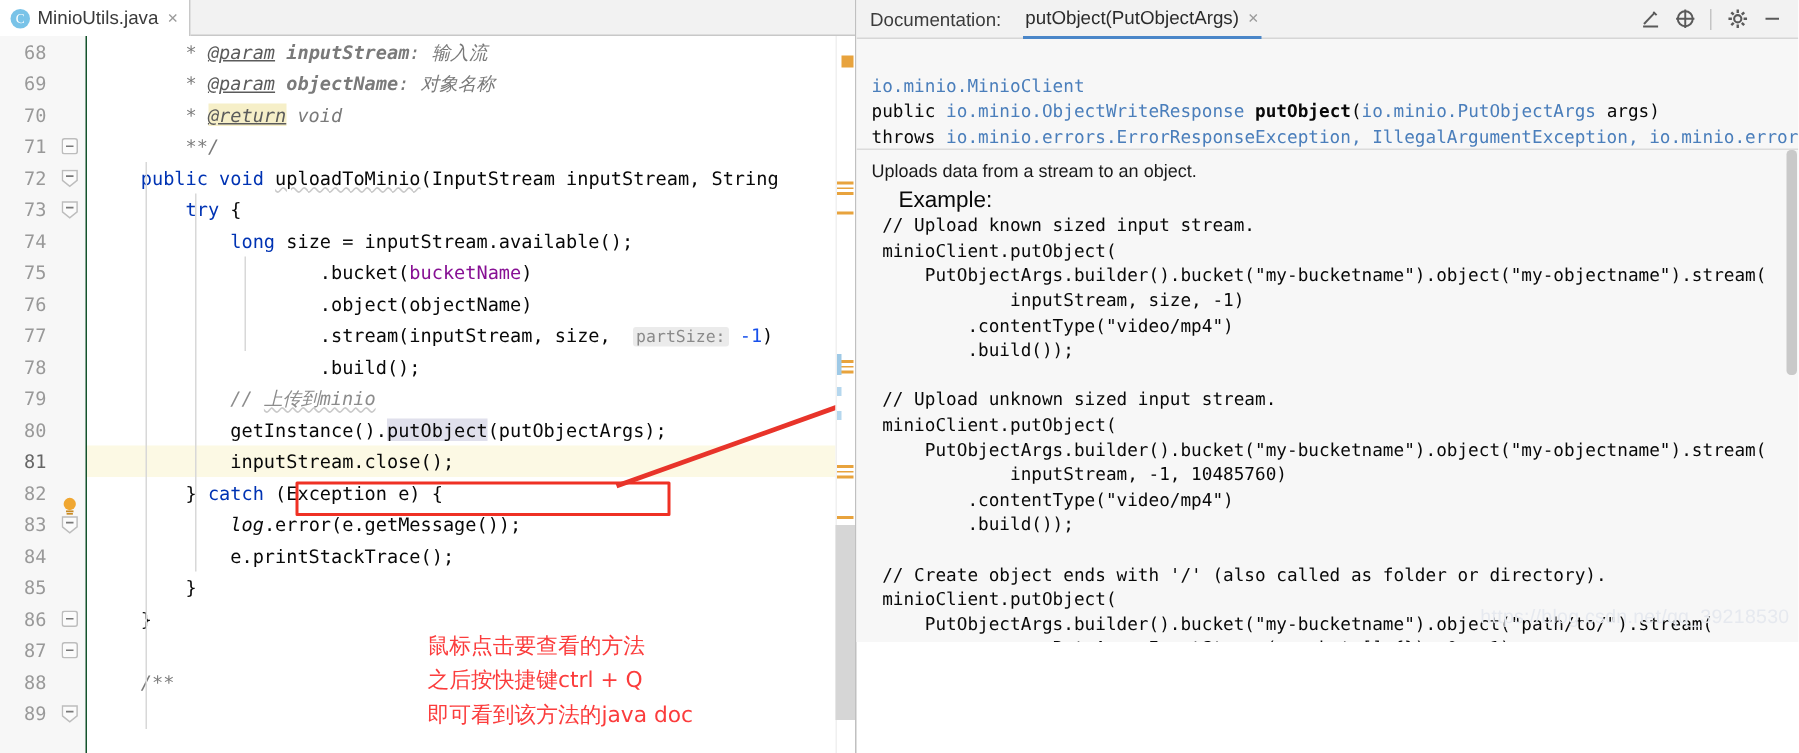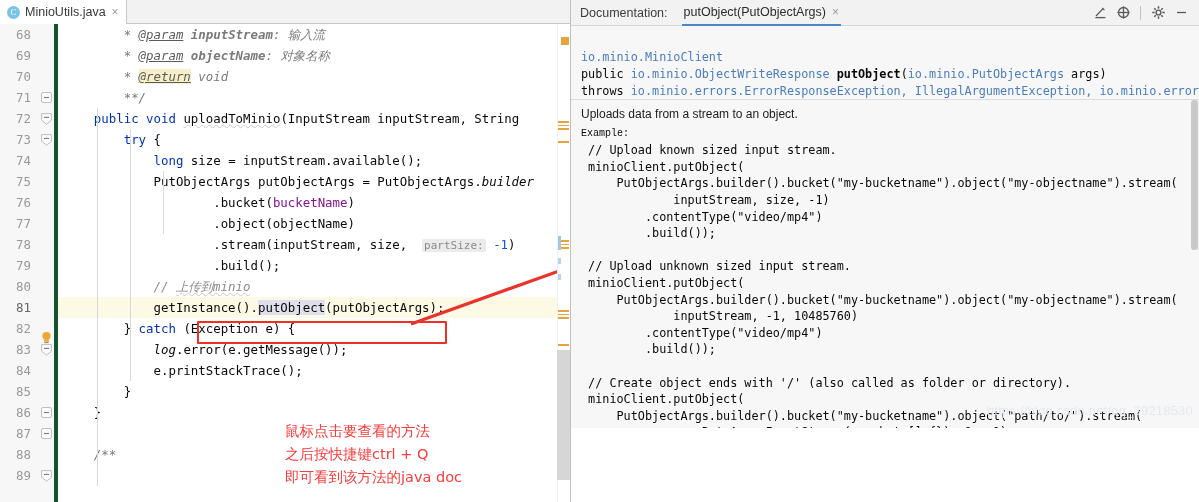--- a/index.html
+++ b/index.html
@@ -72,21 +72,21 @@
     font-family: "DejaVu Sans Mono", monospace;
     font-size: 12.4px;
   }
   .line-row { height: 21px; line-height: 21px; white-space: pre; }
 
   #gutter {
     position: relative;
     width: 58px;
     flex: 0 0 58px;
     background: #f7f7f7;
-    border-right: 4px solid #14532d;
+    border-right: 1px solid #14532d;
   }
   #line-numbers {
     position: absolute; top: 0; left: 0; width: 34px;
     text-align: right;
     color: #999999;
     font-family: "DejaVu Sans Mono", monospace;
     font-size: 12.4px;
   }
   #line-numbers .line-row { padding-right: 3px; }
   #line-numbers .line-row.current { color: #666666; }
@@ -260,24 +260,25 @@
     padding: 7px 10px 0 10px;
     overflow: hidden;
   }
   #doc-desc {
     font-family: "Liberation Sans", sans-serif;
     font-size: 12px;
     color: #1b1b1b;
     margin-bottom: 5px;
   }
   #doc-example-label {
-    font-family: Liberation Mono, monospace;
-    font-size: 10px;
+    font-family: Liberation Sans, sans-serif;
+    font-size: 15px;
     color: #080808;
     line-height: 16.6px;
+    margin-left: 18px;
   }
   #doc-code {
     font-family: "DejaVu Sans Mono", monospace;
     font-size: 11.8px;
     line-height: 16.6px;
     color: #080808;
     white-space: pre;
   }
   #doc-scrollbar {
     position: absolute; top: 0; right: 0; width: 9px; height: 100%;
@@ -401,27 +402,27 @@
 
         <div class="hl-line" style="top:273px; height:21px;"></div>
         <div id="code-lines">
             <div class="line-row">        <span class="doc">* </span><span class="doctag">@param</span><span class="doc"> <b style="font-weight:bold">inputStream</b>: </span><span class="doc">输入流</span></div>
             <div class="line-row">        <span class="doc">* </span><span class="doctag">@param</span><span class="doc"> <b style="font-weight:bold">objectName</b>: </span><span class="doc">对象名称</span></div>
             <div class="line-row">        <span class="doc">* </span><span class="dochl">@return</span><span class="doc"> void</span></div>
             <div class="line-row">        <span class="doc">**/</span></div>
             <div class="line-row">    <span class="kw">public</span> <span class="kw">void</span> <span class="squiggle">uploadToMinio</span>(InputStream inputStream, String </div>
             <div class="line-row">        <span class="kw">try</span> {</div>
             <div class="line-row">            <span class="kw">long</span> size = inputStream.available();</div>
-            <div class="line-row">            PutObjectArgs putObjectArgs = PutObjectArgs.<span class="ital">builder</span></div>
             <div class="line-row">                    .bucket(<span class="fld">bucketName</span>)</div>
             <div class="line-row">                    .object(objectName)</div>
             <div class="line-row">                    .stream(inputStream, size,  <span class="hint">partSize:</span> <span class="num">-1</span>)</div>
             <div class="line-row">                    .build();</div>
             <div class="line-row">            <span class="cmt">// </span><span class="cmt squiggle">上传到minio</span></div>
             <div class="line-row">            getInstance().<span class="sel-token">putObject</span>(putObjectArgs);</div>
+            <div class="line-row">            inputStream.close();</div>
             <div class="line-row">        } <span class="kw">catch</span> (Exception e) {</div>
             <div class="line-row">            <span class="fld ital">log</span>.error(e.getMessage());</div>
             <div class="line-row">            e.printStackTrace();</div>
             <div class="line-row">        }</div>
             <div class="line-row">    }</div>
             <div class="line-row">&nbsp;</div>
             <div class="line-row">    <span class="doc">/**</span></div>
           </div>
 
         <div class="indent-guide" style="left:39px; top:84px; height:378px;"></div>

